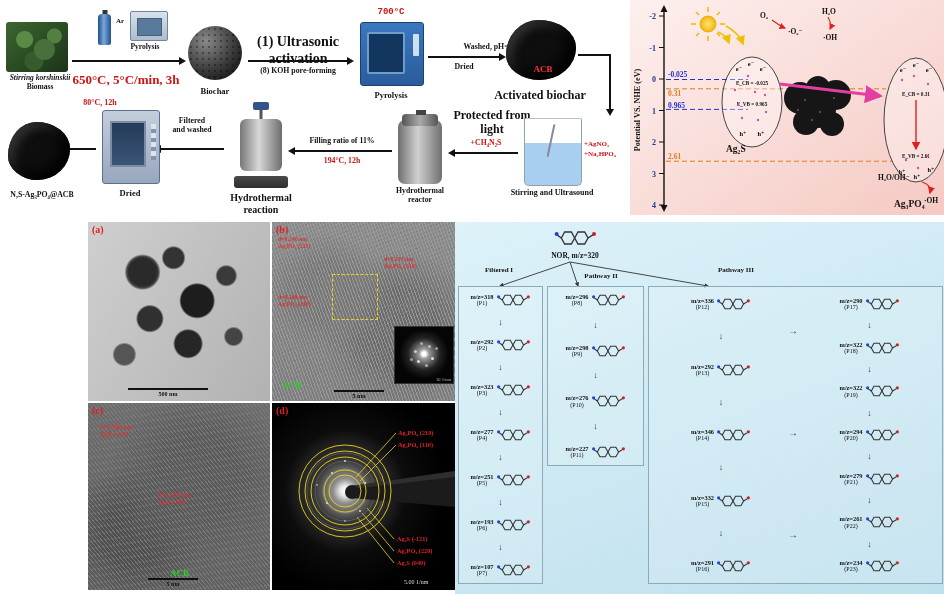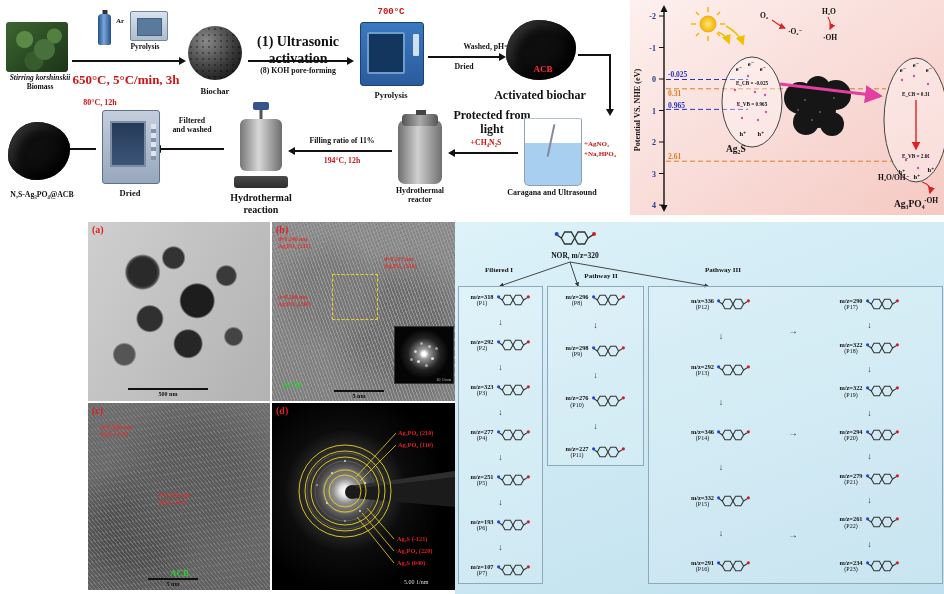--- a/index.html
+++ b/index.html
@@ -156,21 +156,21 @@
   <div class="lbl" style="left:528px;top:64px;width:30px;font-size:9px;color:#ff3030;">ACB</div>
   <div class="lbl" style="left:492px;top:88px;width:96px;font-size:12px;">Activated biochar</div>
 
   <div class="s" style="left:578px;top:54px;width:32px;height:2px;background:#111;"></div>
   <div class="varr" style="left:609px;top:54px;height:56px;"></div>
   <div class="lbl" style="left:448px;top:108px;width:88px;font-size:12px;">Protected from light</div>
   <div class="lbl red" style="left:584px;top:140px;width:46px;font-size:7px;text-align:left;">+AgNO₃</div>
   <div class="lbl red" style="left:584px;top:150px;width:46px;font-size:7px;text-align:left;">+Na₂HPO₄</div>
 
   <div class="s beaker" style="left:524px;top:118px;width:56px;height:66px;"></div>
-  <div class="lbl" style="left:492px;top:188px;width:120px;font-size:8px;">Caragana and Ultrasound</div>
+  <div class="lbl" style="left:492px;top:188px;width:120px;font-size:8px;">Stirring and Ultrasound</div>
 
   <div class="arr l" style="left:454px;top:152px;width:64px;"></div>
   <div class="lbl red" style="left:450px;top:138px;width:72px;font-size:7.8px;">+CH₄N₂S</div>
 
   <div class="s autoclave" style="left:398px;top:120px;width:44px;height:64px;"></div>
   <div class="lbl" style="left:388px;top:186px;width:64px;font-size:7.8px;">Hydrothermal reactor</div>
 
   <div class="arr l" style="left:294px;top:150px;width:98px;"></div>
   <div class="lbl" style="left:288px;top:136px;width:108px;font-size:7.8px;">Filling ratio of 11%</div>
   <div class="lbl red" style="left:294px;top:156px;width:96px;font-size:7.8px;">194°C, 12h</div>
@@ -467,21 +467,21 @@
         </marker>
       </defs>
     <g stroke="#333" stroke-width="0.9" fill="none">
       <line x1="112" y1="2" x2="42" y2="26" marker-end="url(#mBr)"></line>
       <line x1="112" y1="2" x2="120" y2="26" marker-end="url(#mBr)"></line>
       <line x1="112" y1="2" x2="250" y2="26" marker-end="url(#mBr)"></line>
     </g>
   </svg>
   <div class="pwlab" style="left:471px;top:266px;width:56px;">Filtered I</div>
   <div class="pwlab" style="left:572px;top:272px;width:58px;">Pathway II</div>
-  <div class="pwlab" style="left:692px;top:266px;width:62px;">Pathway III</div>
+  <div class="pwlab" style="left:692px;top:266px;width:62px;text-align:right;">Pathway III</div>
 
   <div class="pwbox s" style="left:458px;top:286px;width:83px;height:296px;">
     <div class="pwcol">
         <div class="mol-item">
           <div class="mol-lbl">
             <div class="mz">m/z=318</div>
             <div class="pcode">(P1)</div>
           </div>
           <svg class="mol" viewBox="0 0 64 36">
             <g stroke="#333" stroke-width="2" fill="none">

